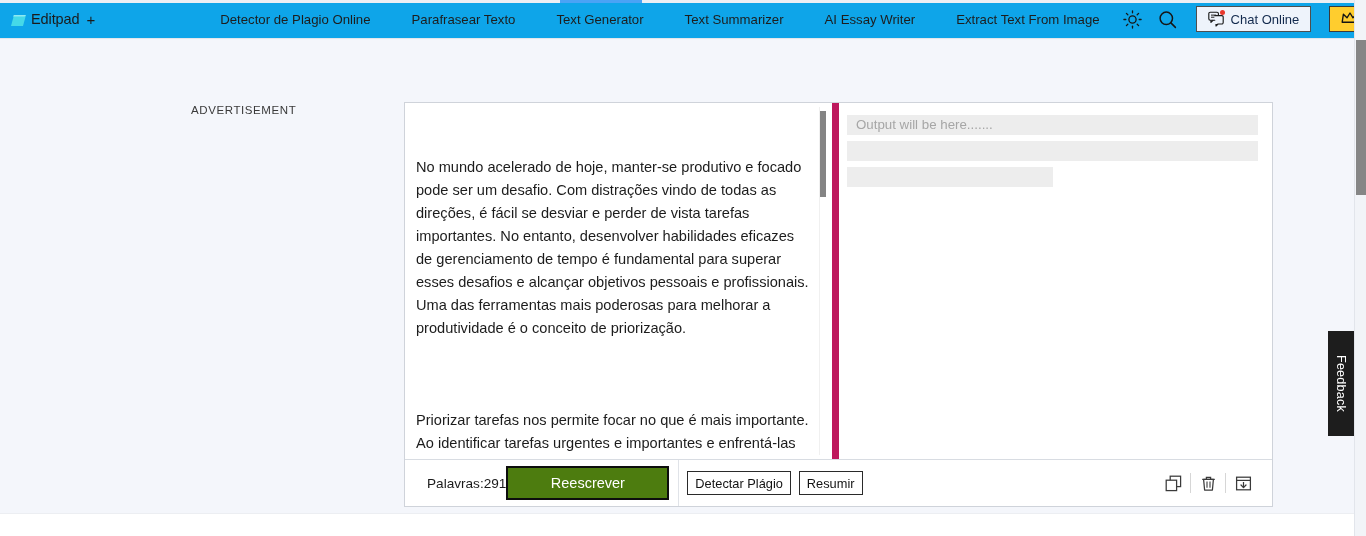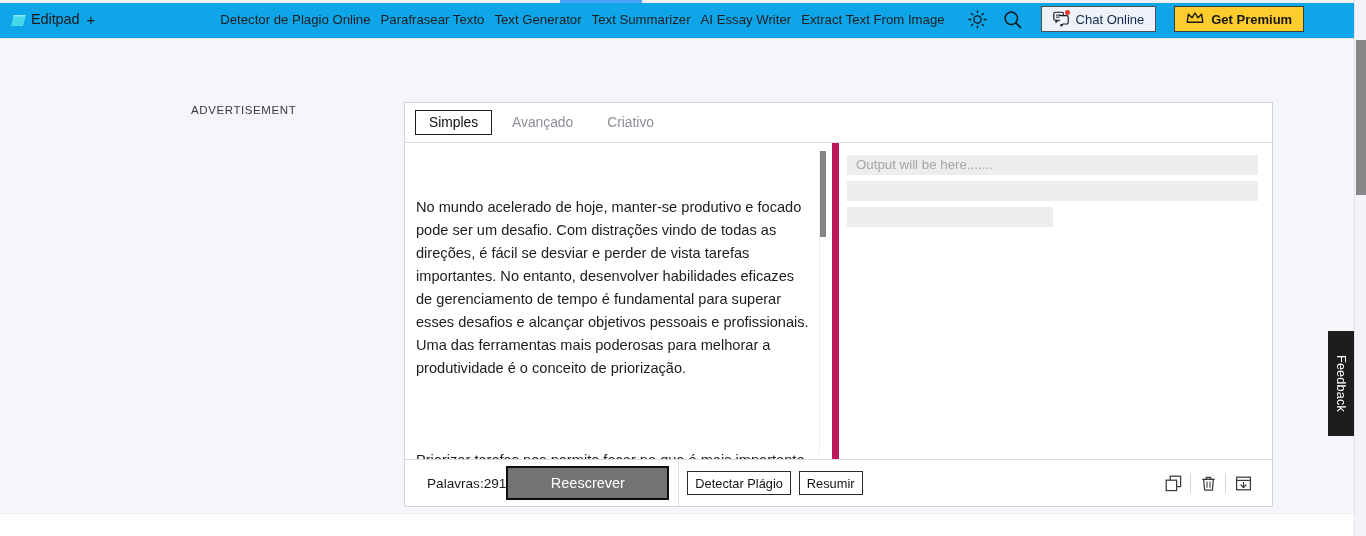--- a/index.html
+++ b/index.html
@@ -67,21 +67,21 @@
   .brand-plus {
     font-size: 15px;
     color: #1b1b1b;
     margin-left: 2px;
   }
 
   .nav {
     display: flex;
     align-items: flex-end;
     margin-left: 125px;
-    gap: 10px;
+    gap: 41px;
   }
   .nav-item {
     font-size: 13.2px;
     color: #1d1d1d;
     white-space: nowrap;
     cursor: pointer;
   }
 
   .header-right {
     display: flex;
@@ -259,21 +259,21 @@
   .words {
     font-size: 13.6px;
     color: #1b1b1b;
     margin-left: 22px;
   }
   .btn-rewrite {
     margin-left: auto;
     margin-right: 9px;
     width: 163px;
     height: 34px;
-    background: #737373;
+    background: #4d7c0f;
     border: 2px solid #0d0d0d;
     color: #ffffff;
     font-size: 14.5px;
     display: flex;
     align-items: center;
     justify-content: center;
     cursor: pointer;
     box-sizing: border-box;
   }
   .footer-right {
@@ -448,25 +448,20 @@
 </div>
 
 <div id="top-progress">
   <div class="bar"></div>
 </div>
 
 <div id="ad-label">ADVERTISEMENT</div>
 
 <div id="tool-card">
 
-  <div class="tabs-row">
-    <div class="tab active">Simples</div>
-    <div class="tab">Avançado</div>
-    <div class="tab">Criativo</div>
-  </div>
 
   <div class="panes">
 
     <div class="pane-input">
       <div class="editor-text">
         <p>No mundo acelerado de hoje, manter-se produtivo e focado pode ser um desafio. Com distrações vindo de todas as direções, é fácil se desviar e perder de vista tarefas importantes. No entanto, desenvolver habilidades eficazes de gerenciamento de tempo é fundamental para superar esses desafios e alcançar objetivos pessoais e profissionais. Uma das ferramentas mais poderosas para melhorar a produtividade é o conceito de priorização.</p>
         <p>Priorizar tarefas nos permite focar no que é mais importante. Ao identificar tarefas urgentes e importantes e enfrentá-las primeiro, podemos reduzir a sensação avassaladora de ter muito a que fazer. Um</p>
       </div>
       <div class="editor-scroll">
         <div class="thumb"></div>

